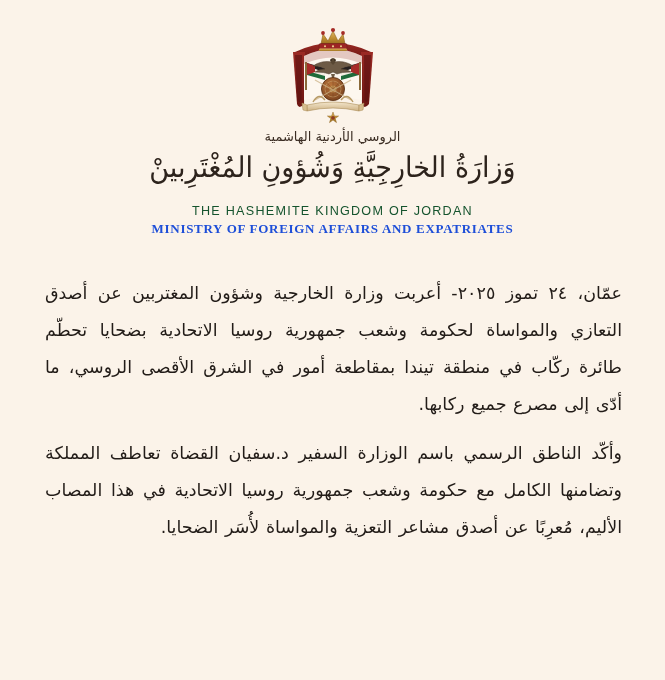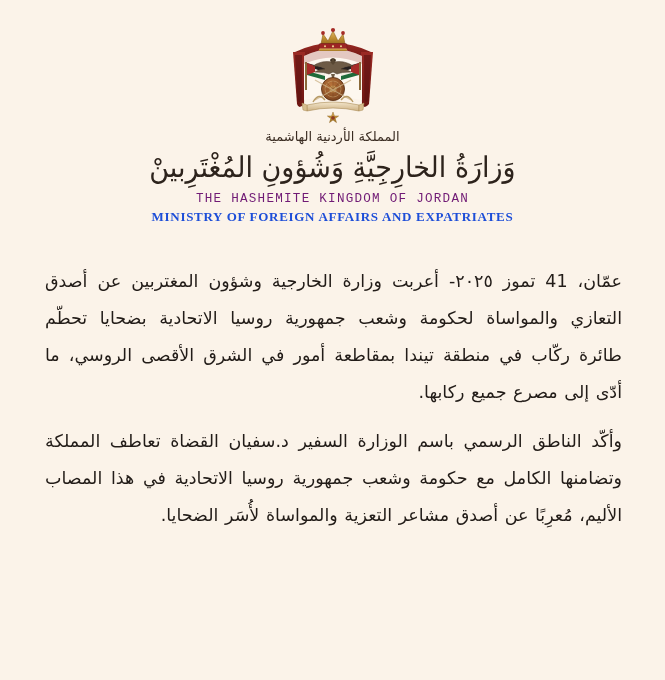--- a/index.html
+++ b/index.html
@@ -57,26 +57,26 @@
     font-size: 27px;
     line-height: 38px;
     color: #2d231c;
     direction: rtl;
     font-weight: 400;
     letter-spacing: -1px;
     transform: scaleY(1.06);
   }
 
   .kingdom-line-en {
-    margin-top: 6px;
-    font-family: Liberation Mono, monospace;
+    margin-top: 18px;
+    font-family: Liberation Sans, sans-serif;
     font-size: 12.6px;
     line-height: 15px;
     letter-spacing: 1.25px;
-    color: #701a75;
+    color: #14532d;
     font-weight: 400;
     font-variant: small-caps;
     text-transform: uppercase;
   }
 
   .ministry-line-en {
     margin-top: 2px;
     font-family: "Liberation Serif", serif;
     font-size: 13px;
     line-height: 16px;
@@ -203,27 +203,27 @@
           <path d="M88 83 L93 81 L92 88 L88 89 Z" fill="#d6bd8e" stroke="#a98b55" stroke-width="0.5"></path>
         </g>
 
         <g>
           <path d="M62 90 L63.4 94 L67.6 94 L64.2 96.6 L65.5 100.6 L62 98.1 L58.5 100.6 L59.8 96.6 L56.4 94 L60.6 94 Z" fill="url(#goldG)" stroke="#8b5f18" stroke-width="0.45"></path>
           <circle cx="62" cy="95.8" r="1.9" fill="#8e3b22"></circle>
         </g>
       </svg>
     </div>
 
-    <div class="kingdom-line-ar">المملكة الأردنية الهاشمية</div>
+    <div class="kingdom-line-ar">الروسي الأردنية الهاشمية</div>
 
     <div class="ministry-line-ar">وَزارَةُ الخارِجِيَّةِ وَشُؤونِ المُغْتَرِبينْ</div>
 
     <div class="kingdom-line-en">The Hashemite Kingdom of Jordan</div>
 
     <div class="ministry-line-en">Ministry of Foreign Affairs and Expatriates</div>
   </header>
 
   <main class="statement">
-    <p>عمّان، 41 تموز ٢٠٢٥- أعربت وزارة الخارجية وشؤون المغتربين عن أصدق التعازي والمواساة لحكومة وشعب جمهورية روسيا الاتحادية بضحايا تحطّم طائرة ركّاب في منطقة تيندا بمقاطعة أمور في الشرق الأقصى الروسي، ما أدّى إلى مصرع جميع ركابها.</p>
+    <p>عمّان، ٢٤ تموز ٢٠٢٥- أعربت وزارة الخارجية وشؤون المغتربين عن أصدق التعازي والمواساة لحكومة وشعب جمهورية روسيا الاتحادية بضحايا تحطّم طائرة ركّاب في منطقة تيندا بمقاطعة أمور في الشرق الأقصى الروسي، ما أدّى إلى مصرع جميع ركابها.</p>
     <p class="para-gap">وأكّد الناطق الرسمي باسم الوزارة السفير د.سفيان القضاة تعاطف المملكة وتضامنها الكامل مع حكومة وشعب جمهورية روسيا الاتحادية في هذا المصاب الأليم، مُعرِبًا عن أصدق مشاعر التعزية والمواساة لأُسَر الضحايا.</p>
   </main>
 
 </div>
 
 </body></html>

